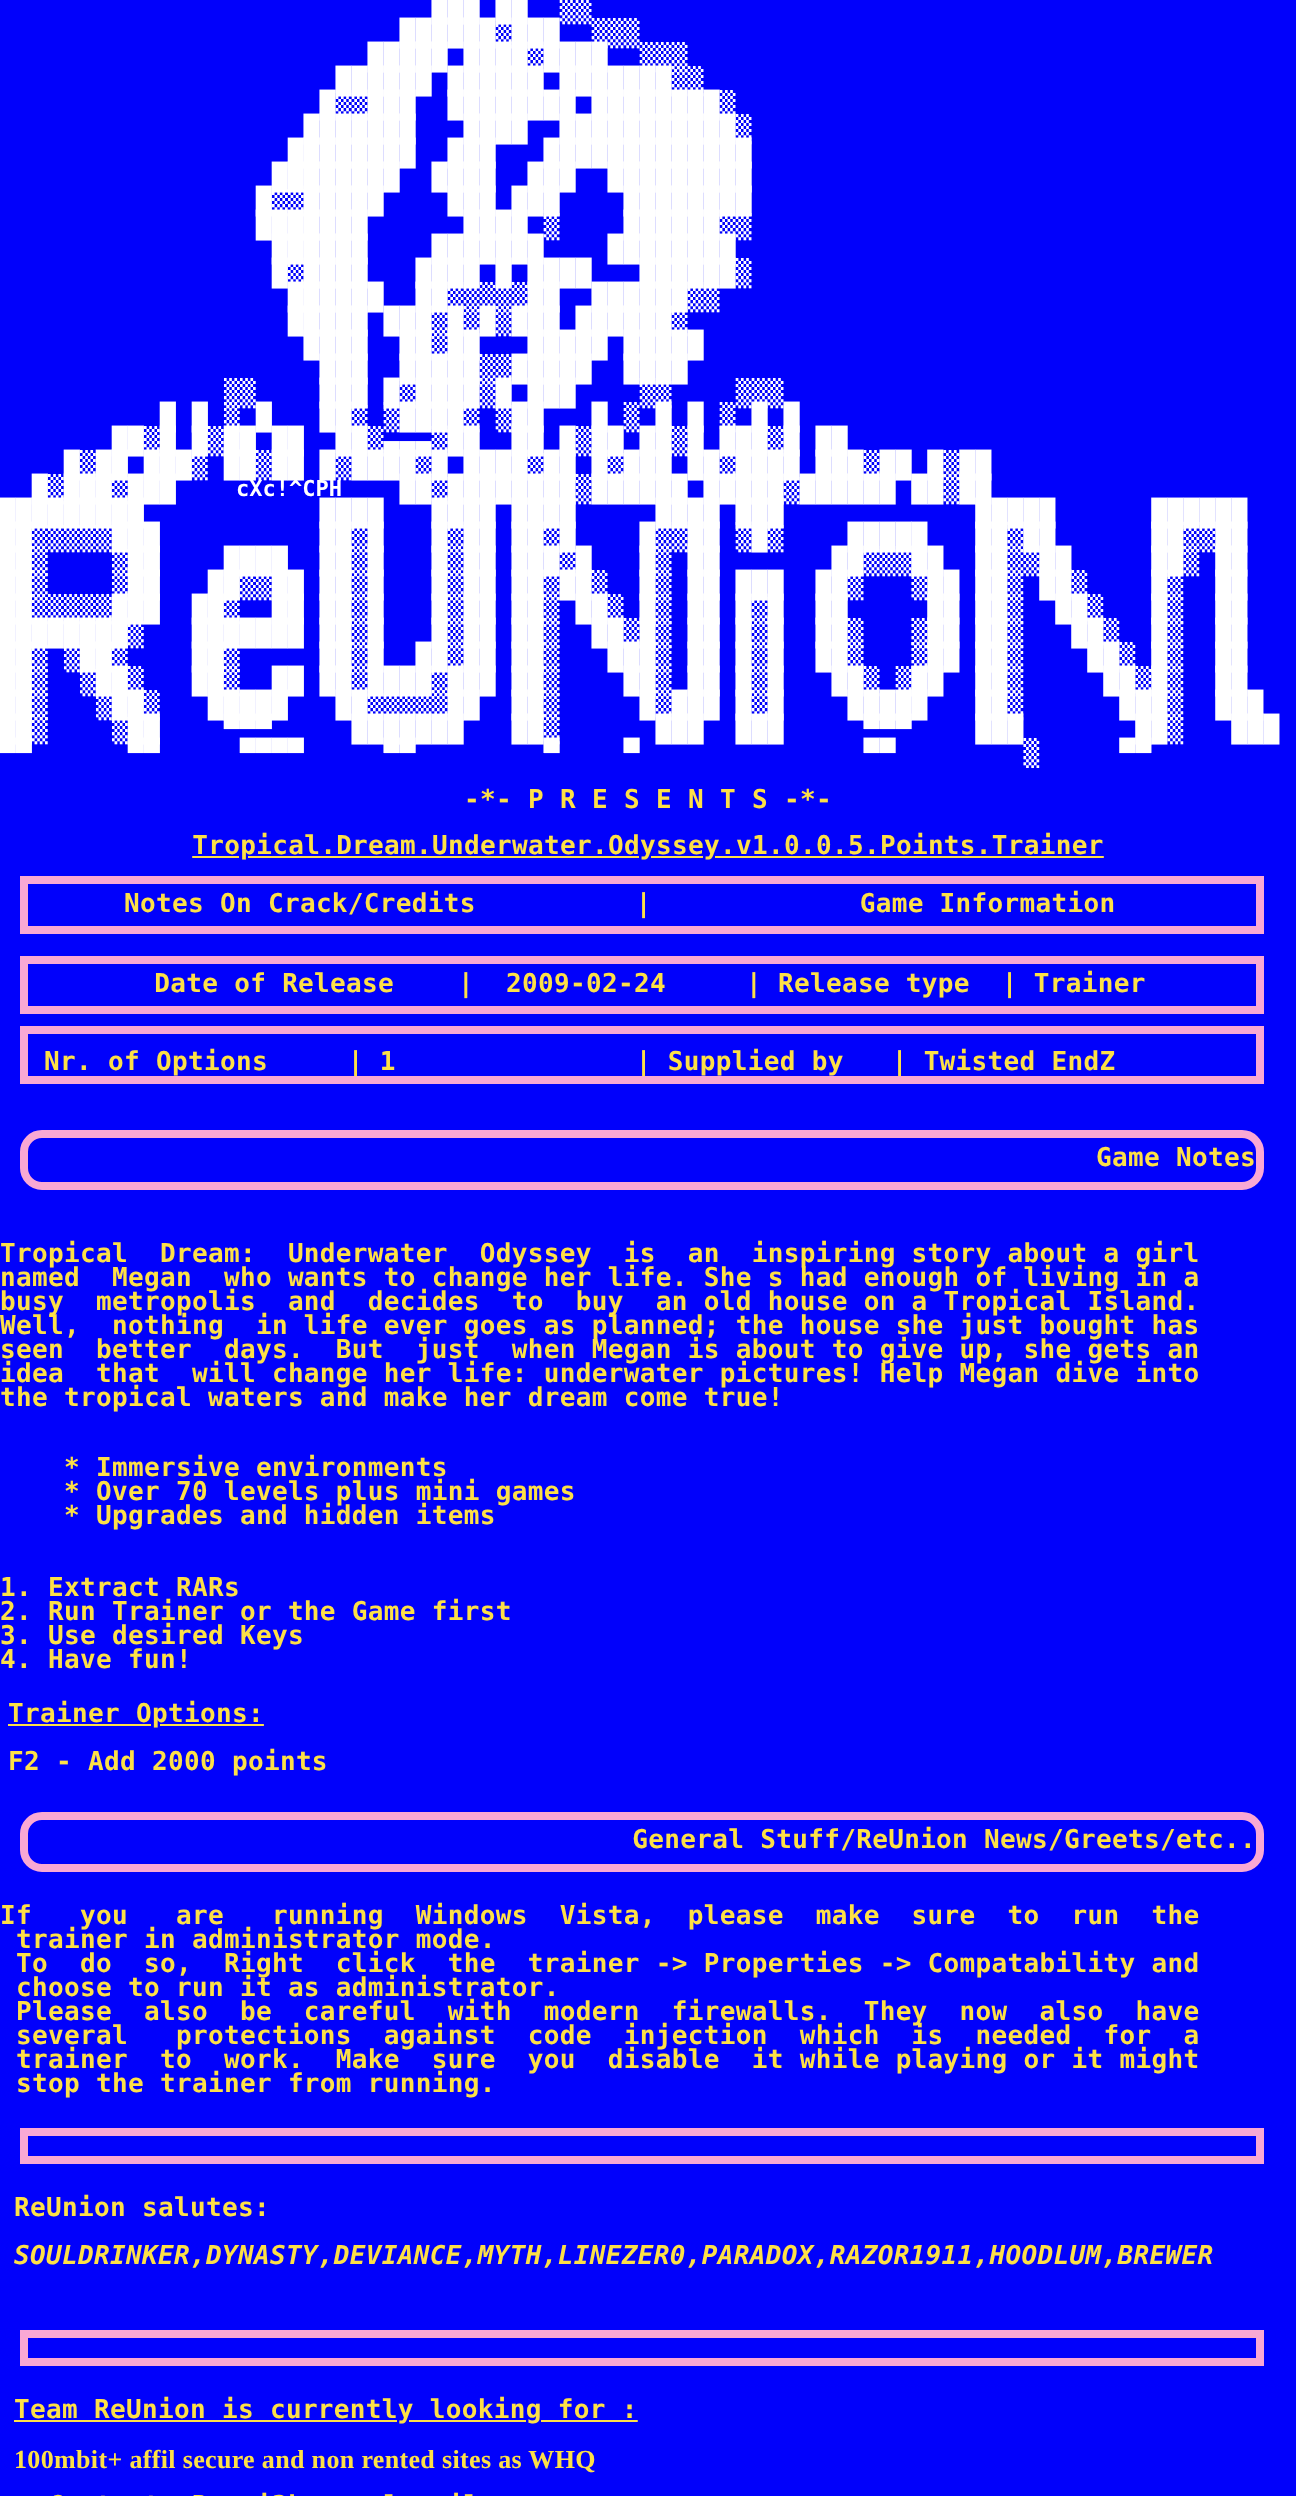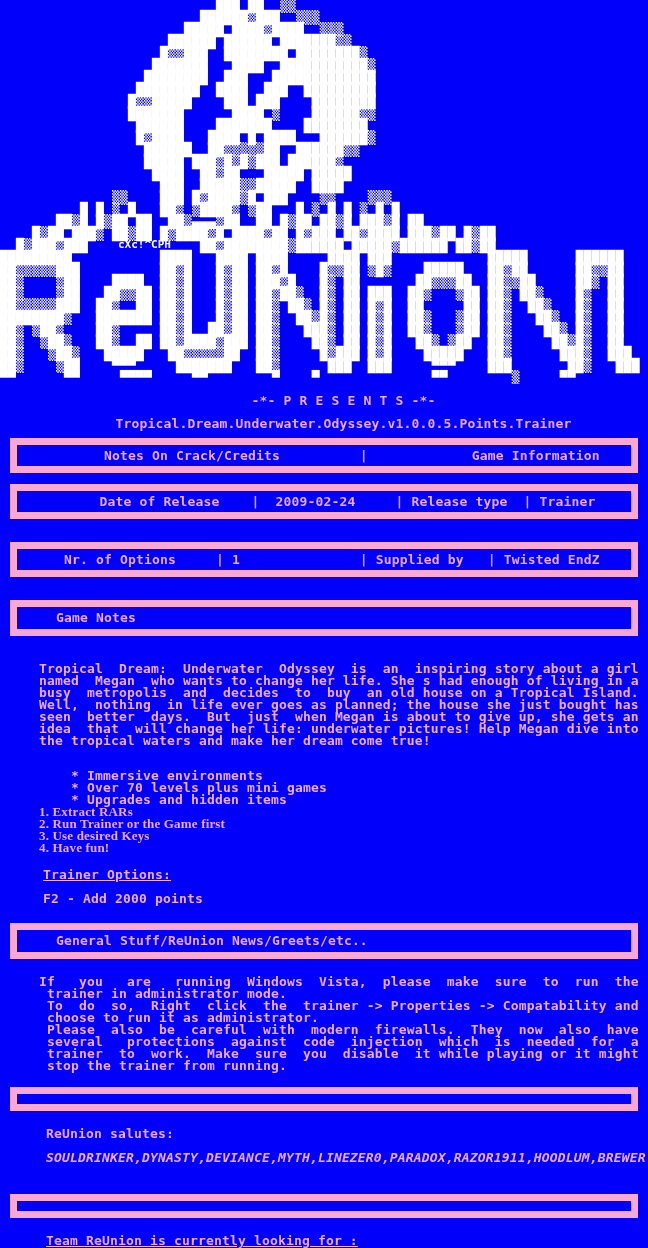--- a/index.html
+++ b/index.html
@@ -5,45 +5,44 @@
   html,body{margin:0;padding:0;}
   body{
     width:648px;height:1248px;
     background:#0101fb;
     overflow:hidden;
     font-family:"DejaVu Sans Mono",monospace;
   }
   .mono{
     font:700 13px/12px "DejaVu Sans Mono",monospace;
     letter-spacing:0.17px;
-    color:#f0abfc;
+    color:#fde047;
     white-space:pre;
-    padding-left:39px;
   }
   pre.mono{margin:0;}
   .center{text-align:center;}
   .art{
     height:384px;overflow:hidden;position:relative;
   }
   .art pre{
     font:700 13px/12px "DejaVu Sans Mono",monospace;
     letter-spacing:0.17px;color:#ffffff;margin:0;white-space:pre;
   }
   .signature{
     position:absolute;left:118px;top:239px;
     font:700 11px/11px "DejaVu Sans Mono",monospace;
     color:#ffffff;letter-spacing:0;white-space:pre;
   }
   .box{
     margin-left:10px;width:614px;
-    border:7px solid #f9a8d4;
+    border:4px solid #f9a8d4;
     display:flex;align-items:center;
   }
   .box-row{height:21px;}
-  .box-titled{height:22px;justify-content:flex-start;}
+  .box-titled{height:22px;justify-content:flex-end;border-radius:11px;}
   .box-empty{height:10px;}
   .ml2{margin-left:2px;}
   .ml3{margin-left:3px;}
   .ml4{margin-left:4px;}
   .ml6{margin-left:6px;}
   .ml7{margin-left:7px;}
 </style>
 </head>
 <body>
 
@@ -78,51 +77,51 @@
 ██▒ ▒██▒    ██▒     ██▒█  ██▒██ ██▒   ███▒ ██ █▒█  ██▒   ▒██ ██▒    ██▒ █▒  ██   
 ██▒  ▒██▒   ██▒  ██ ██▒████▒███ ██▒    ██▒ ██ █▒█   ██▒ ▒██  ██▒     ██▒█▒  ██   
 ██▒   ▒██▒   █████   ██▒▒▒▒▒██  ██▒     █▒███ █▒█    █████   ██▒      ███▒  ███  
 ██▒    ▒██    ▀▀▀     ███████   ██▒      ███  ███     ▀▀▀    ███       ██▒   ███ 
 ▀▀      ▀▀     ▀▀▀▀     ▀▀        ▀    ▀              ▀▀        ▒     ▀▀ </pre>
   <span class="signature">cXc!^CPH</span>
 </div>
 
 <div class="mono center" style="margin-top:11px;">-*- P R E S E N T S -*-</div>
 
-<div class="mono center" style="margin-top:11px;">Tropical.Dream.Underwater.Odyssey.v1.0.0.5.Points.Trainer</div>
+<div class="mono center" style="margin-top:11px;text-decoration:underline;">Tropical.Dream.Underwater.Odyssey.v1.0.0.5.Points.Trainer</div>
 
 <div class="box box-row" style="margin-top:8px;">
   <pre class="mono">      Notes On Crack/Credits          |             Game Information</pre>
 </div>
 
 <div class="box box-row" style="margin-top:11px;justify-content:center;">
   <pre class="mono"> Date of Release    |  2009-02-24     | Release type  | Trainer</pre>
 </div>
 
-<div class="box box-row" style="margin-top:23px;">
+<div class="box box-row" style="margin-top:6px;align-items:flex-end;">
   <pre class="mono"> Nr. of Options     | 1               | Supplied by   | Twisted EndZ</pre>
 </div>
 
 <div class="box box-titled" style="margin-top:23px;">
   <span class="mono">Game Notes</span>
 </div>
 
 <pre class="mono ml6" style="margin-top:27px;">Tropical  Dream:  Underwater  Odyssey  is  an  inspiring story about a girl
 named  Megan  who wants to change her life. She s had enough of living in a
 busy  metropolis  and  decides  to  buy  an old house on a Tropical Island.
 Well,  nothing  in life ever goes as planned; the house she just bought has
 seen  better  days.  But  just  when Megan is about to give up, she gets an
 idea  that  will change her life: underwater pictures! Help Megan dive into
 the tropical waters and make her dream come true!</pre>
 
 <pre class="mono ml6" style="margin-top:23px;">    * Immersive environments
     * Over 70 levels plus mini games
     * Upgrades and hidden items</pre>
 
-<pre class="mono ml3" style="font-family:Liberation Serif, serif;">1. Extract RARs
+<pre class="mono ml3" style="margin-top:24px;">1. Extract RARs
 2. Run Trainer or the Game first
 3. Use desired Keys
 4. Have fun!</pre>
 
 <div class="mono ml4" style="margin-top:15px;text-decoration:underline;">Trainer Options:</div>
 
 <div class="mono ml4" style="margin-top:12px;">F2 - Add 2000 points</div>
 
 <div class="box box-titled" style="margin-top:18px;">
   <span class="mono">General Stuff/ReUnion News/Greets/etc..</span>

